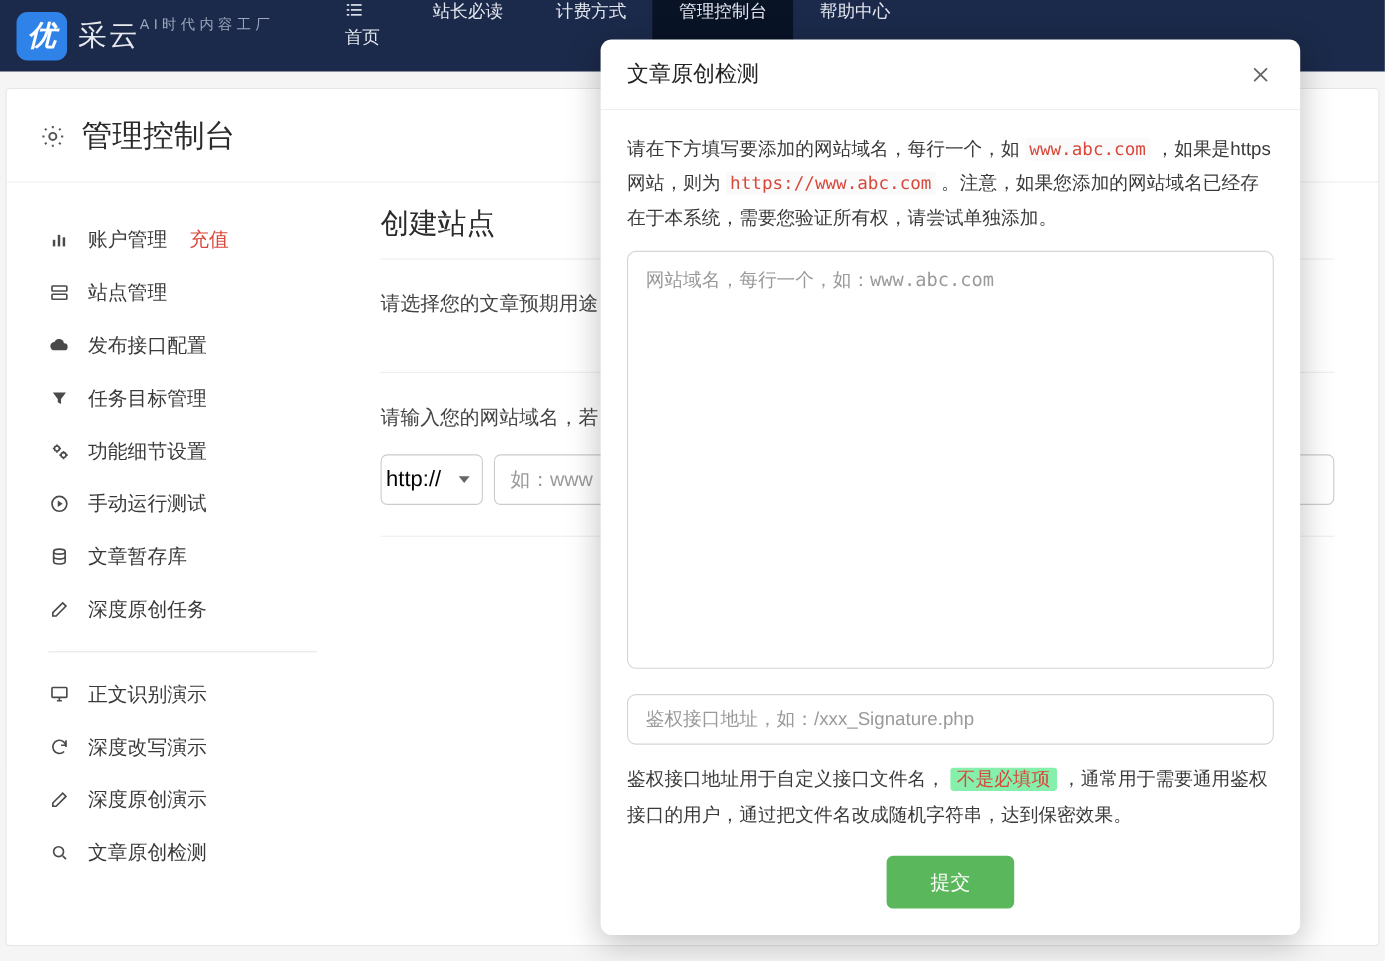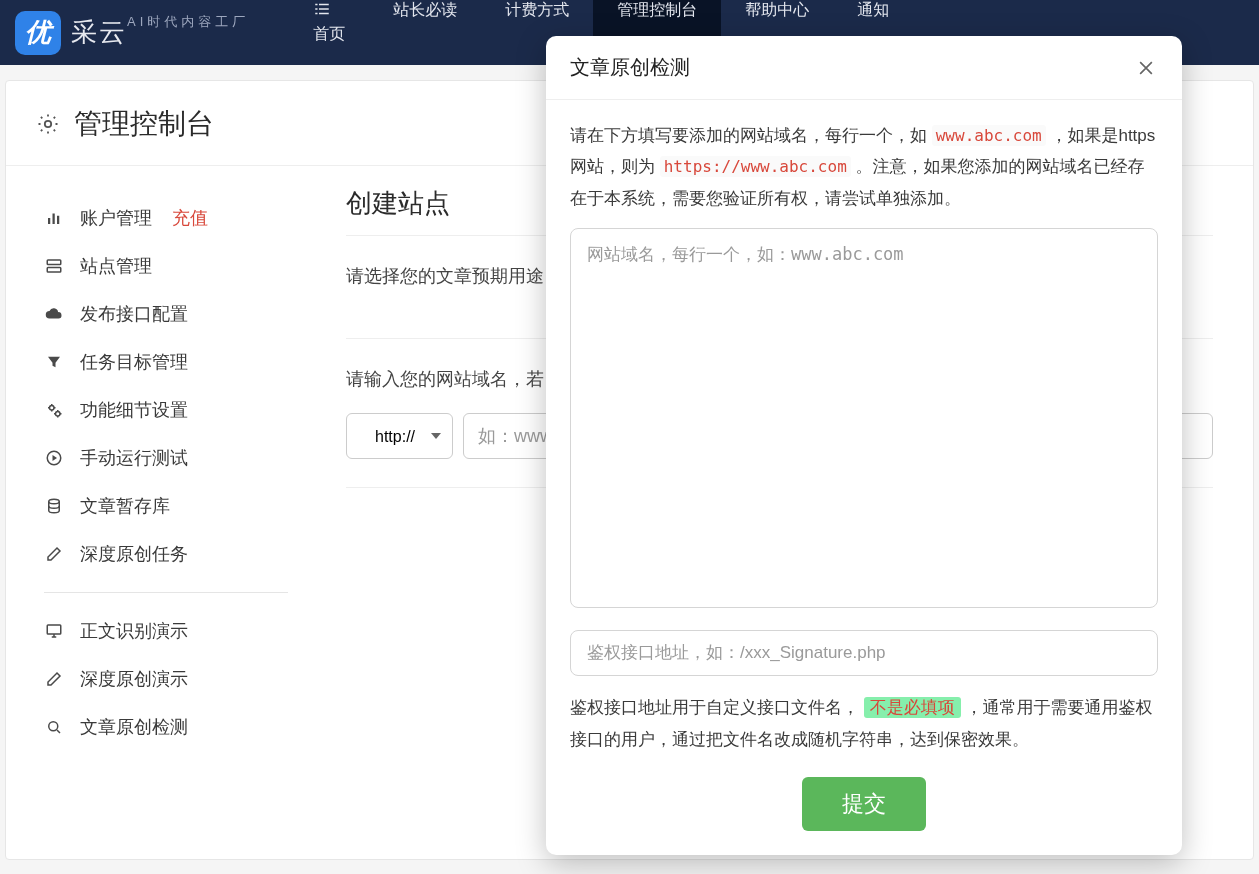--- a/index.html
+++ b/index.html
@@ -124,22 +124,22 @@
   .form-row {
     display:flex; gap:10px; align-items:center;
     border-bottom:1px solid #eee;
     padding-bottom: 28px;
     margin-bottom: 28px;
   }
   .select-proto {
     height: 46px;
     border:1px solid #ccc;
     border-radius:6px;
-    font-size:16px;
-    padding: 0 36px 0 28px;
+    font-size:20px;
+    padding: 0 36px 0 4px;
     background:#fff;
     appearance:none;
     position:relative;
   }
   .select-wrap { position:relative; display:inline-block;}
   .select-wrap::after{
     content:""; position:absolute; right:12px; top:50%;
     width:0;height:0;border-left:5px solid transparent;border-right:5px solid transparent;border-top:6px solid #666;
     transform:translateY(-50%);
   }
@@ -222,21 +222,21 @@
   }
   .modal-actions{
     display:flex; justify-content:center;
     margin-top:22px;
   }
   .btn-submit{
     background:#5bb75b;
     color:#fff;
     border:none;
     border-radius:6px;
-    font-size:22px;
+    font-size:18px;
     padding:12px 40px;
     cursor:pointer;
   }
 </style>
 </head>
 <body>
 
 <div class="topnav">
   <div class="logo-block">
     <div class="logo-mark">优</div>
@@ -264,23 +264,20 @@
     </div>
     <div class="nav-item">
       <span>计费方式</span>
     </div>
     <div class="nav-item active">
       <span>管理控制台</span>
     </div>
     <div class="nav-item">
       <span>帮助中心</span>
     </div>
-    <div class="nav-item">
-      <span>通知</span>
-    </div>
   </div>
 </div>
 
 <div class="page">
   <div class="page-card">
     <div class="page-header">
       <span class="gear-icon">
         <svg viewBox="0 0 24 24" width="24" height="24" fill="none" stroke="currentColor" stroke-width="1.8">
           <circle cx="12" cy="12" r="3.2"></circle>
           <path d="M12 2.5v2M12 19.5v2M4.9 4.9l1.4 1.4M17.7 17.7l1.4 1.4M2.5 12h2M19.5 12h2M4.9 19.1l1.4-1.4M17.7 6.3l1.4-1.4"></path>
@@ -373,20 +370,28 @@
             <svg viewBox="0 0 24 24" width="18" height="18" fill="none" stroke="currentColor" stroke-width="2">
                 <rect x="3" y="4" width="18" height="12" rx="1"></rect>
                 <path d="M9 20h6M12 16v4"></path>
               </svg>
           </span>
           <span>正文识别演示</span>
         </div>
         <div class="side-item">
           <span class="side-icon">
             <svg viewBox="0 0 24 24" width="18" height="18" fill="none" stroke="currentColor" stroke-width="2">
+                <path d="M20 12a8 8 0 10-2.3 5.6M20 4v6h-6"></path>
+              </svg>
+          </span>
+          <span>深度改写演示</span>
+        </div>
+        <div class="side-item">
+          <span class="side-icon">
+            <svg viewBox="0 0 24 24" width="18" height="18" fill="none" stroke="currentColor" stroke-width="2">
                 <path d="M4 20h4L20 8l-4-4L4 16v4z"></path>
               </svg>
           </span>
           <span>深度原创演示</span>
         </div>
         <div class="side-item">
           <span class="side-icon">
             <svg viewBox="0 0 24 24" width="18" height="18" fill="none" stroke="currentColor" stroke-width="2">
                 <circle cx="11" cy="11" r="6"></circle>
                 <path d="M20 20l-4-4"></path>

